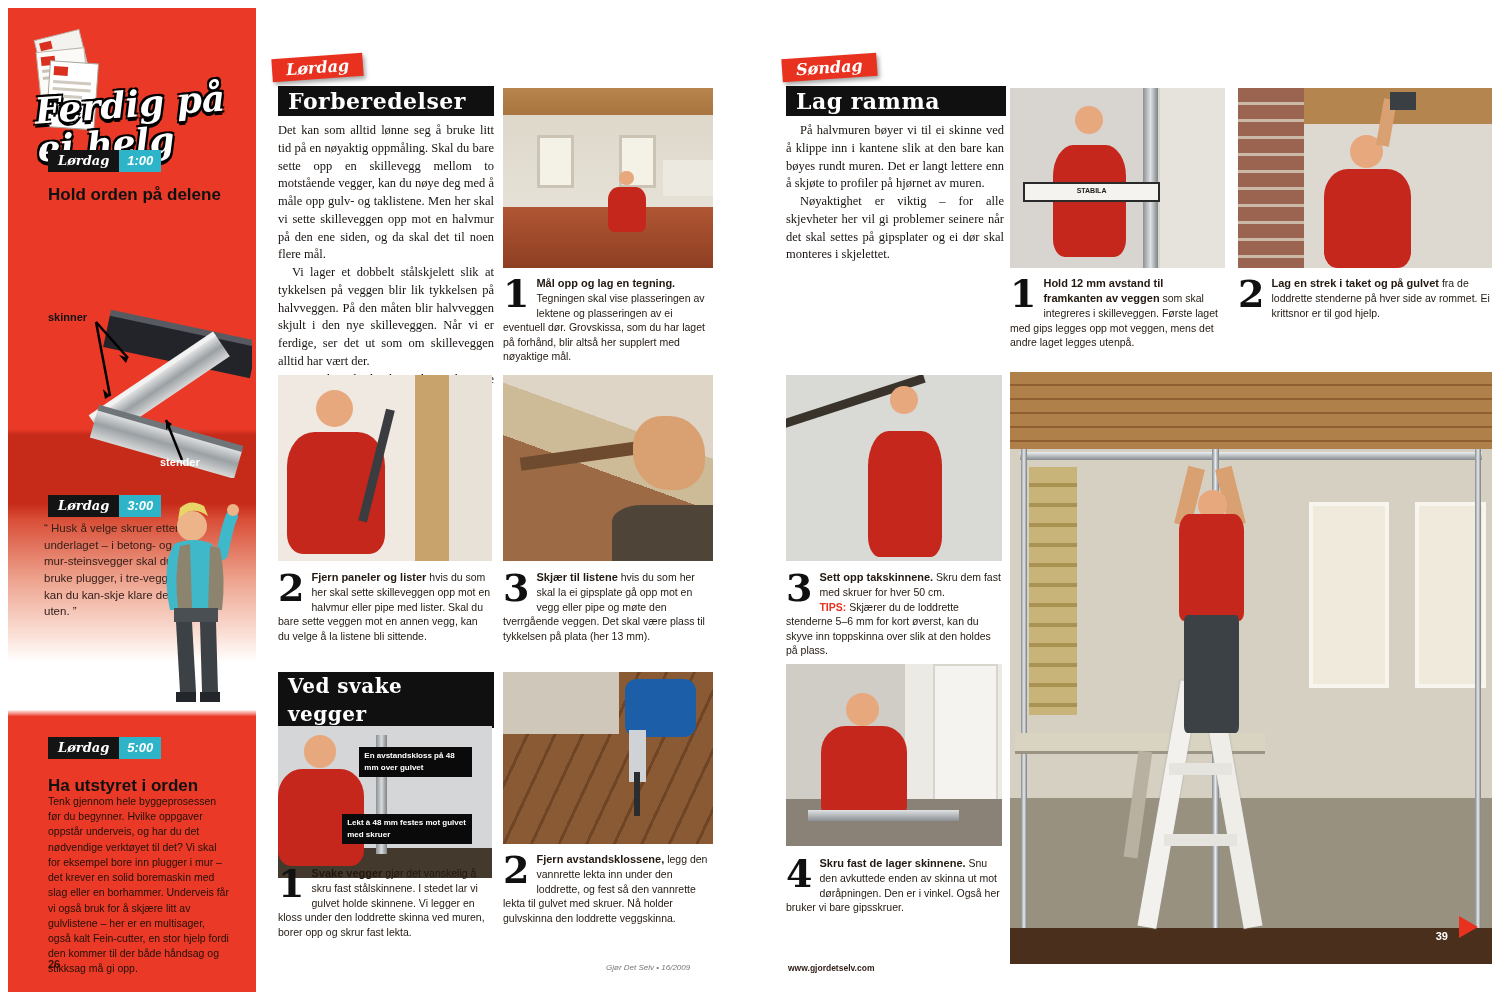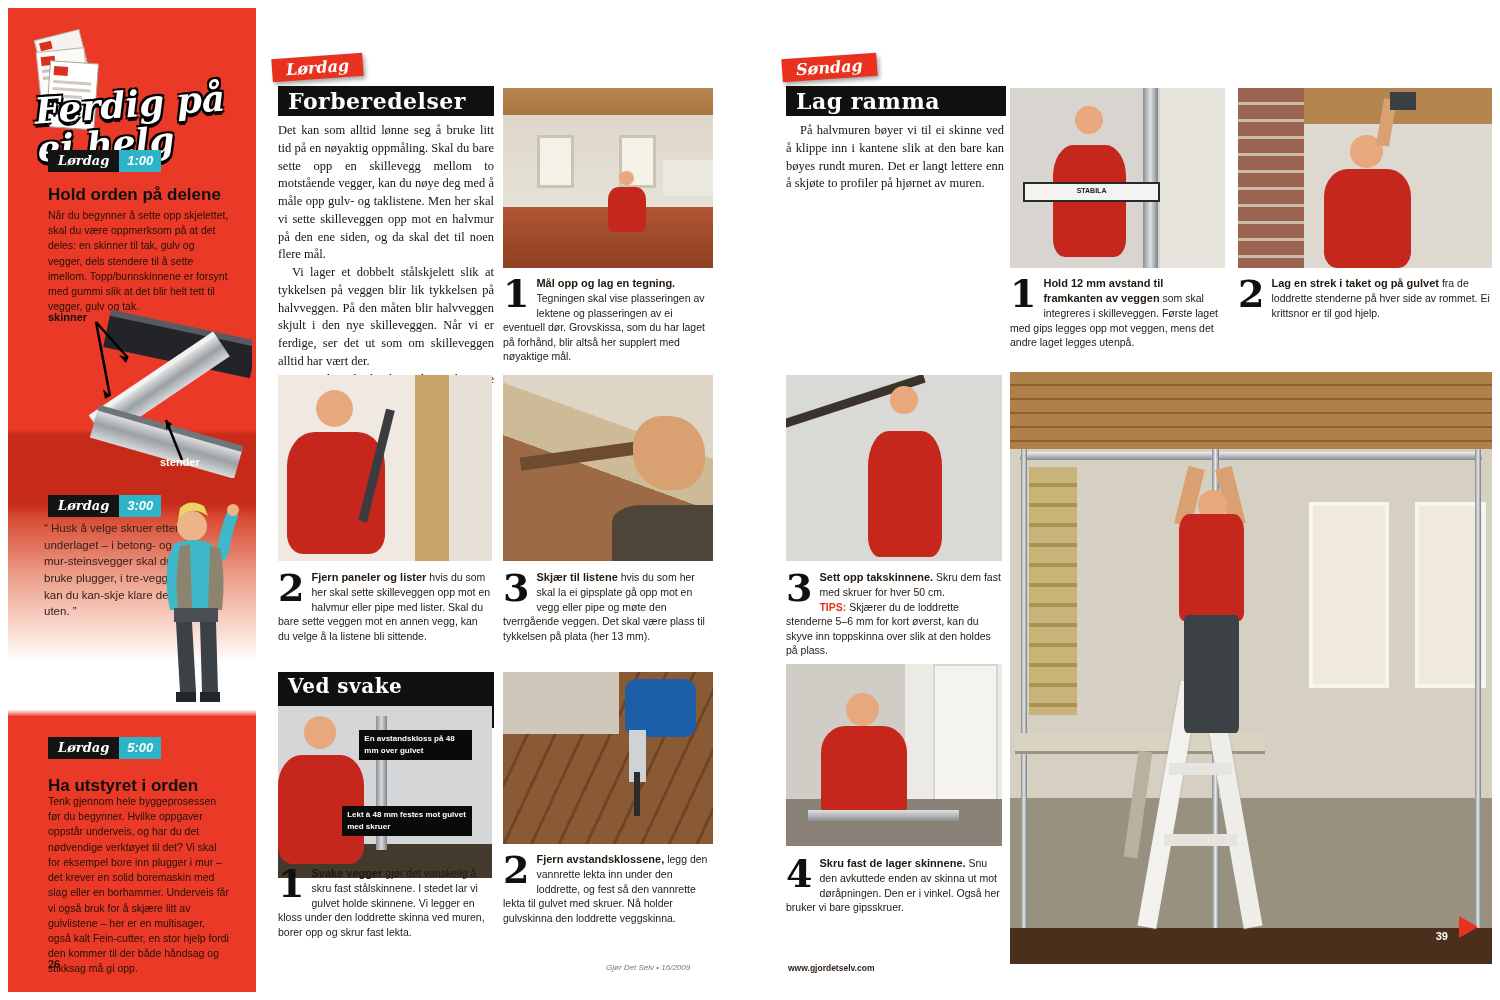--- a/index.html
+++ b/index.html
@@ -82,21 +82,20 @@
     <div class="script-title">
       <div>Ferdig på</div>
       <div>ei helg</div>
     </div>
 
     <div class="badge" style="left:40px;top:142px">
       <span class="day">Lørdag</span>
       <span class="time">1:00</span>
     </div>
     <div class="sb-head" style="left:40px;top:177px">Hold orden på delene</div>
-    <p class="sb-body" style="left:40px;top:200px">Når du begynner å sette opp skjelettet, skal du være oppmerksom på at det deles: en skinner til tak, gulv og vegger, dels stendere til å sette imellom. Topp/bunnskinnene er forsynt med gummi slik at det blir helt tett til vegger, gulv og tak.</p>
 
     <div class="sb-label" style="left:40px;top:303px">skinner</div>
     <svg width="198" height="178" style="position:absolute;left:46px;top:292px" viewBox="0 0 198 178">
       <defs>
         <linearGradient id="met" x1="0" y1="0" x2="0" y2="1">
           <stop offset="0" stop-color="#e8e8e8"></stop>
             <stop offset=".5" stop-color="#9aa0a4"></stop>
             <stop offset="1" stop-color="#d8d8d8"></stop>
         </linearGradient>
       </defs>
@@ -194,21 +193,21 @@
     <span class="step-num">2</span>
     <p class="step-text"><b>Fjern paneler og lister</b> <span>hvis du som her skal sette skilleveggen opp mot en halvmur eller pipe med lister. Skal du bare sette veggen mot en annen vegg, kan du velge å la listene bli sittende.</span></p>
   </div>
   <div class="step" style="left:503px;top:570px;width:210px">
     <span class="step-num">3</span>
     <p class="step-text"><b>Skjær til listene</b> <span>hvis du som her skal la ei gipsplate gå opp mot en vegg eller pipe og møte den tverrgående veggen. Det skal være plass til tykkelsen på plata (her 13 mm).</span></p>
   </div>
 
   <div class="banner" style="left:278px;top:672px;width:196px;font-size:20px;line-height:28px">Ved svake vegger</div>
 
-  <div class="photo" style="left:278px;top:706px;width:214px;height:172px;background:linear-gradient(180deg,#d4d6d7 0 80%,#43392d 80% 100%)">
+  <div class="photo" style="left:278px;top:726px;width:214px;height:152px;background:linear-gradient(180deg,#d4d6d7 0 80%,#43392d 80% 100%)">
     <div class="person" style="left:0;top:6%;width:40%;height:86%">
       <span class="p-head"></span>
         <span class="p-body"></span>
     </div>
     <div style="position:absolute;left:46%;top:6%;width:5%;height:78%;background:linear-gradient(90deg,#8b9094,#d7dadc,#7d8286)"></div>
     <div class="ov-box" style="left:38%;top:14%;width:48%">En avstandskloss på 48 mm over gulvet</div>
     <div class="ov-box" style="left:30%;top:58%;width:56%">Lekt à 48 mm festes mot gulvet med skruer</div>
   </div>
 
   <div class="photo" style="left:503px;top:672px;width:210px;height:172px;background:repeating-linear-gradient(115deg,#8a5a34 0 22px,#6f4526 22px 25px)">
@@ -227,20 +226,21 @@
     <p class="step-text"><b>Fjern avstandsklossene,</b> <span>legg den vannrette lekta inn under den loddrette, og fest så den vannrette lekta til gulvet med skruer. Nå holder gulvskinna den loddrette veggskinna.</span></p>
   </div>
 
   <div class="footer-note" style="left:606px;top:963px">Gjør Det Selv • 16/2009</div>
 
   <div class="tag" style="left:782px;top:56px">Søndag</div>
   <div class="banner" style="left:786px;top:86px;width:200px">Lag ramma</div>
 
   <div class="intro" style="left:786px;top:122px;width:218px">
     <p class="ind">På halvmuren bøyer vi til ei skinne ved å klippe inn i kantene slik at den bare kan bøyes rundt muren. Det er langt lettere enn å skjøte to profiler på hjørnet av muren.</p>
+    <p class="ind">Nøyaktighet er viktig – for alle skjevheter her vil gi problemer seinere når det skal settes på gipsplater og ei dør skal monteres i skjelettet.</p>
   </div>
 
   <div class="photo" style="left:1010px;top:88px;width:215px;height:180px;background:linear-gradient(90deg,#d8d4cf 0 70%,#e6e2dc 70% 100%)">
     <div class="person" style="left:20%;top:10%;width:34%;height:84%">
       <span class="p-head"></span>
         <span class="p-body"></span>
     </div>
     <div style="position:absolute;left:62%;top:0;width:7%;height:100%;background:linear-gradient(90deg,#8b9094,#dfe2e4,#7d8286)"></div>
     <div style="position:absolute;left:6%;top:52%;width:62%;height:9%;background:#f4f3f0;border:2px solid #2a2a2a;color:#222;font-size:7px;font-weight:bold;text-align:center;line-height:13px">STABILA</div>
   </div>

